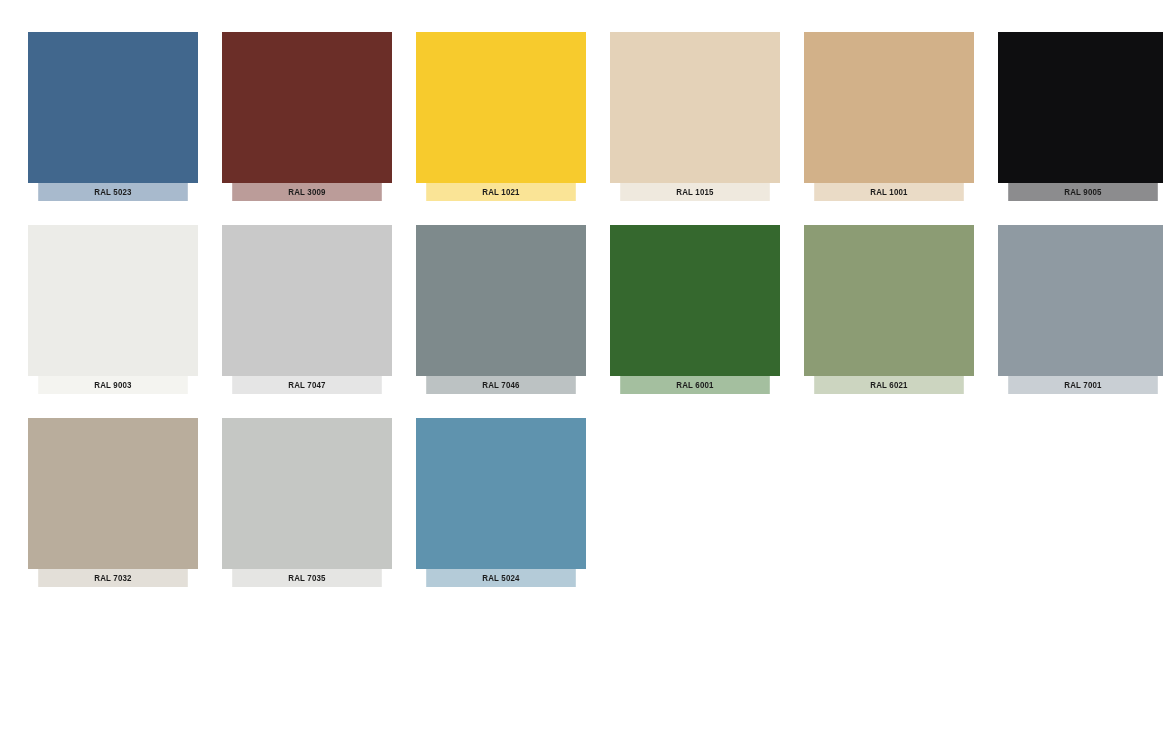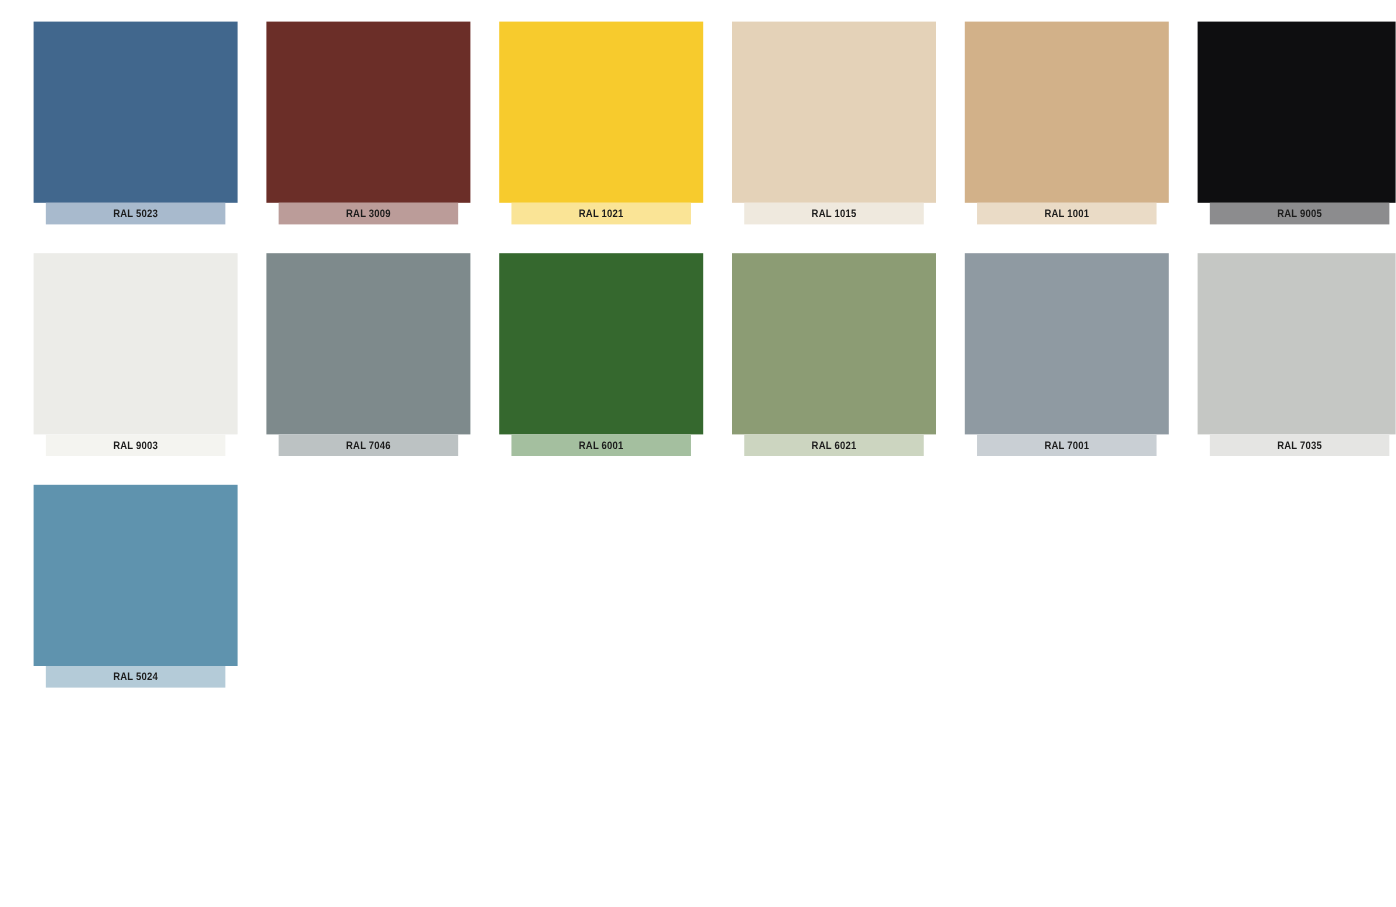--- a/index.html
+++ b/index.html
@@ -10,21 +10,21 @@
   body {
     width: 1163px;
     height: 756px;
     font-family: "Liberation Sans", sans-serif;
     overflow: hidden;
   }
 
   #swatch-grid {
     box-sizing: border-box;
     width: 1163px;
-    padding: 18px 28px 0 28px;
+    padding: 32px 28px 0 28px;
     display: grid;
     grid-template-columns: repeat(6, 170px);
     column-gap: 17px;
     row-gap: 9px;
     align-content: start;
     justify-content: start;
     gap: 24px;
   }
 
   .swatch {
@@ -81,36 +81,44 @@
     </div>
     <div class="swatch">
       <div class="swatch-color" style="background-color: rgb(14, 14, 16);"></div>
       <div class="swatch-label" style="background-color: rgb(140, 140, 142); color: rgb(27, 27, 27);">RAL 9005</div>
     </div>
     <div class="swatch">
       <div class="swatch-color" style="background-color: rgb(236, 236, 232);"></div>
       <div class="swatch-label" style="background-color: rgb(244, 244, 240); color: rgb(27, 27, 27);">RAL 9003</div>
     </div>
     <div class="swatch">
+      <div class="swatch-color" style="background-color: rgb(201, 201, 201);"></div>
+      <div class="swatch-label" style="background-color: rgb(229, 229, 229); color: rgb(27, 27, 27);">RAL 7047</div>
+    </div>
+    <div class="swatch">
       <div class="swatch-color" style="background-color: rgb(126, 138, 140);"></div>
       <div class="swatch-label" style="background-color: rgb(188, 194, 195); color: rgb(27, 27, 27);">RAL 7046</div>
     </div>
     <div class="swatch">
       <div class="swatch-color" style="background-color: rgb(53, 104, 46);"></div>
       <div class="swatch-label" style="background-color: rgb(164, 191, 159); color: rgb(27, 27, 27);">RAL 6001</div>
     </div>
     <div class="swatch">
       <div class="swatch-color" style="background-color: rgb(140, 156, 116);"></div>
       <div class="swatch-label" style="background-color: rgb(204, 213, 192); color: rgb(27, 27, 27);">RAL 6021</div>
     </div>
     <div class="swatch">
       <div class="swatch-color" style="background-color: rgb(143, 154, 162);"></div>
       <div class="swatch-label" style="background-color: rgb(201, 207, 212); color: rgb(27, 27, 27);">RAL 7001</div>
     </div>
     <div class="swatch">
+      <div class="swatch-color" style="background-color: rgb(185, 173, 156);"></div>
+      <div class="swatch-label" style="background-color: rgb(227, 223, 216); color: rgb(27, 27, 27);">RAL 7032</div>
+    </div>
+    <div class="swatch">
       <div class="swatch-color" style="background-color: rgb(197, 199, 196);"></div>
       <div class="swatch-label" style="background-color: rgb(229, 229, 227); color: rgb(27, 27, 27);">RAL 7035</div>
     </div>
     <div class="swatch">
       <div class="swatch-color" style="background-color: rgb(95, 147, 174);"></div>
       <div class="swatch-label" style="background-color: rgb(180, 203, 216); color: rgb(27, 27, 27);">RAL 5024</div>
     </div>
   </div>
 
 </body></html>

